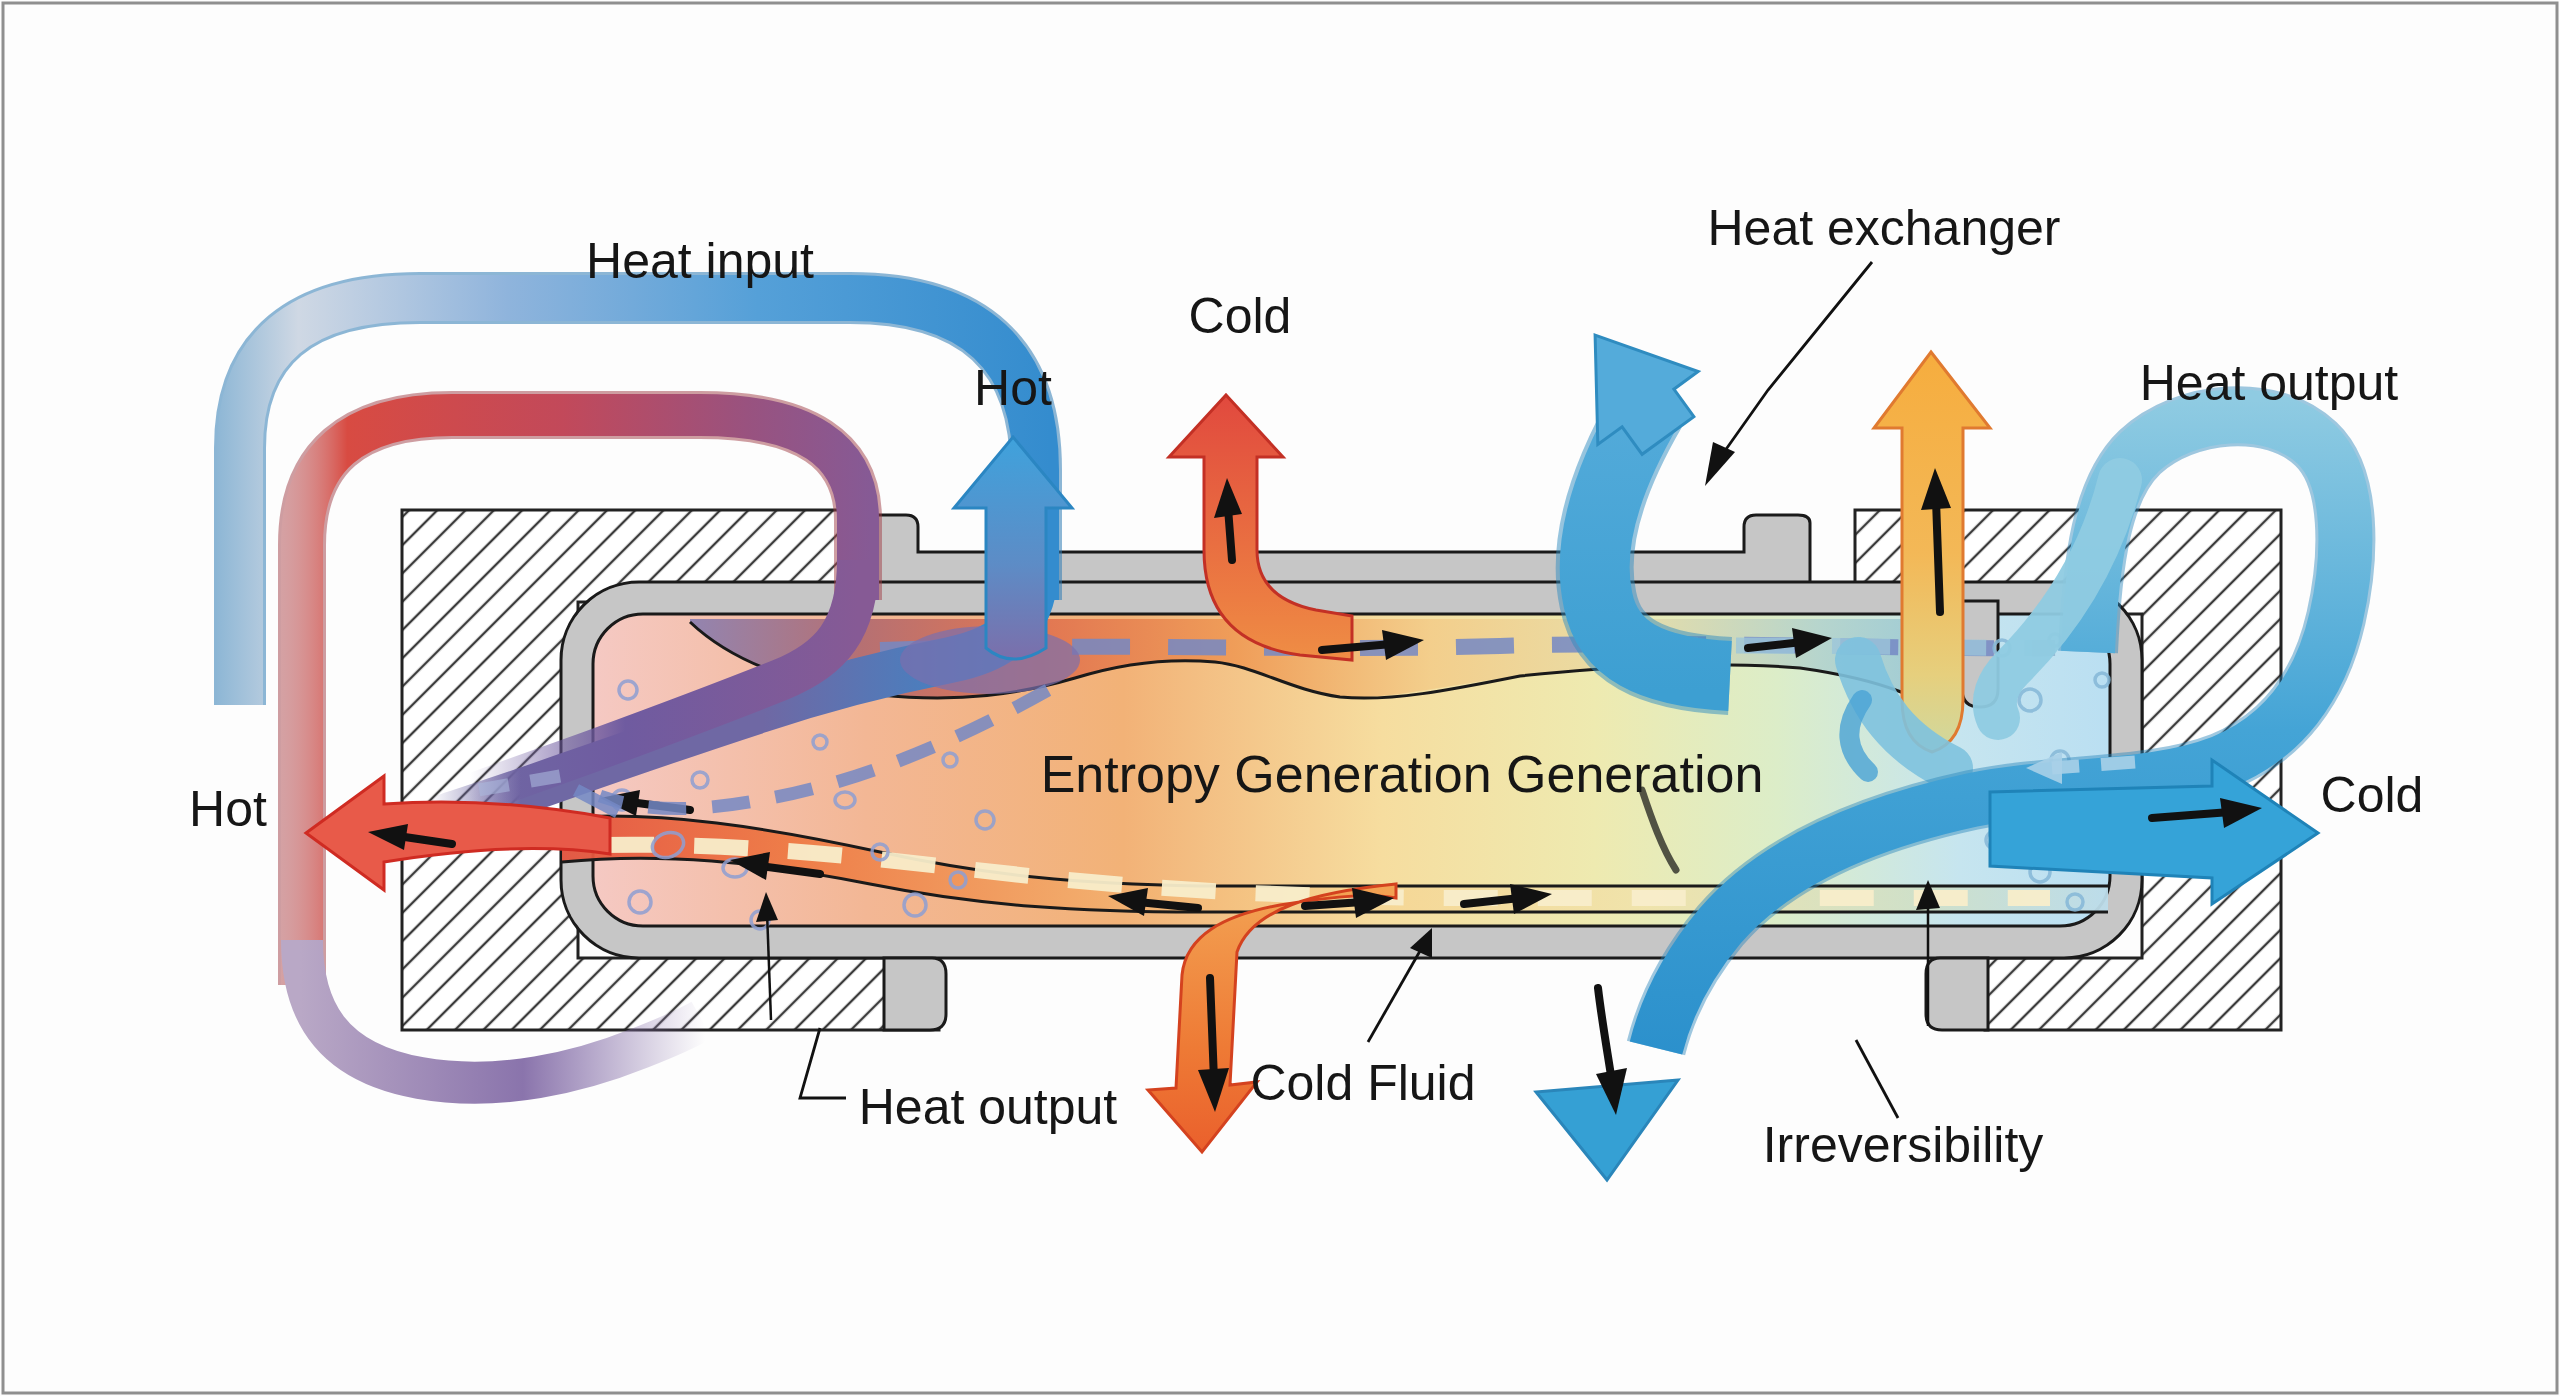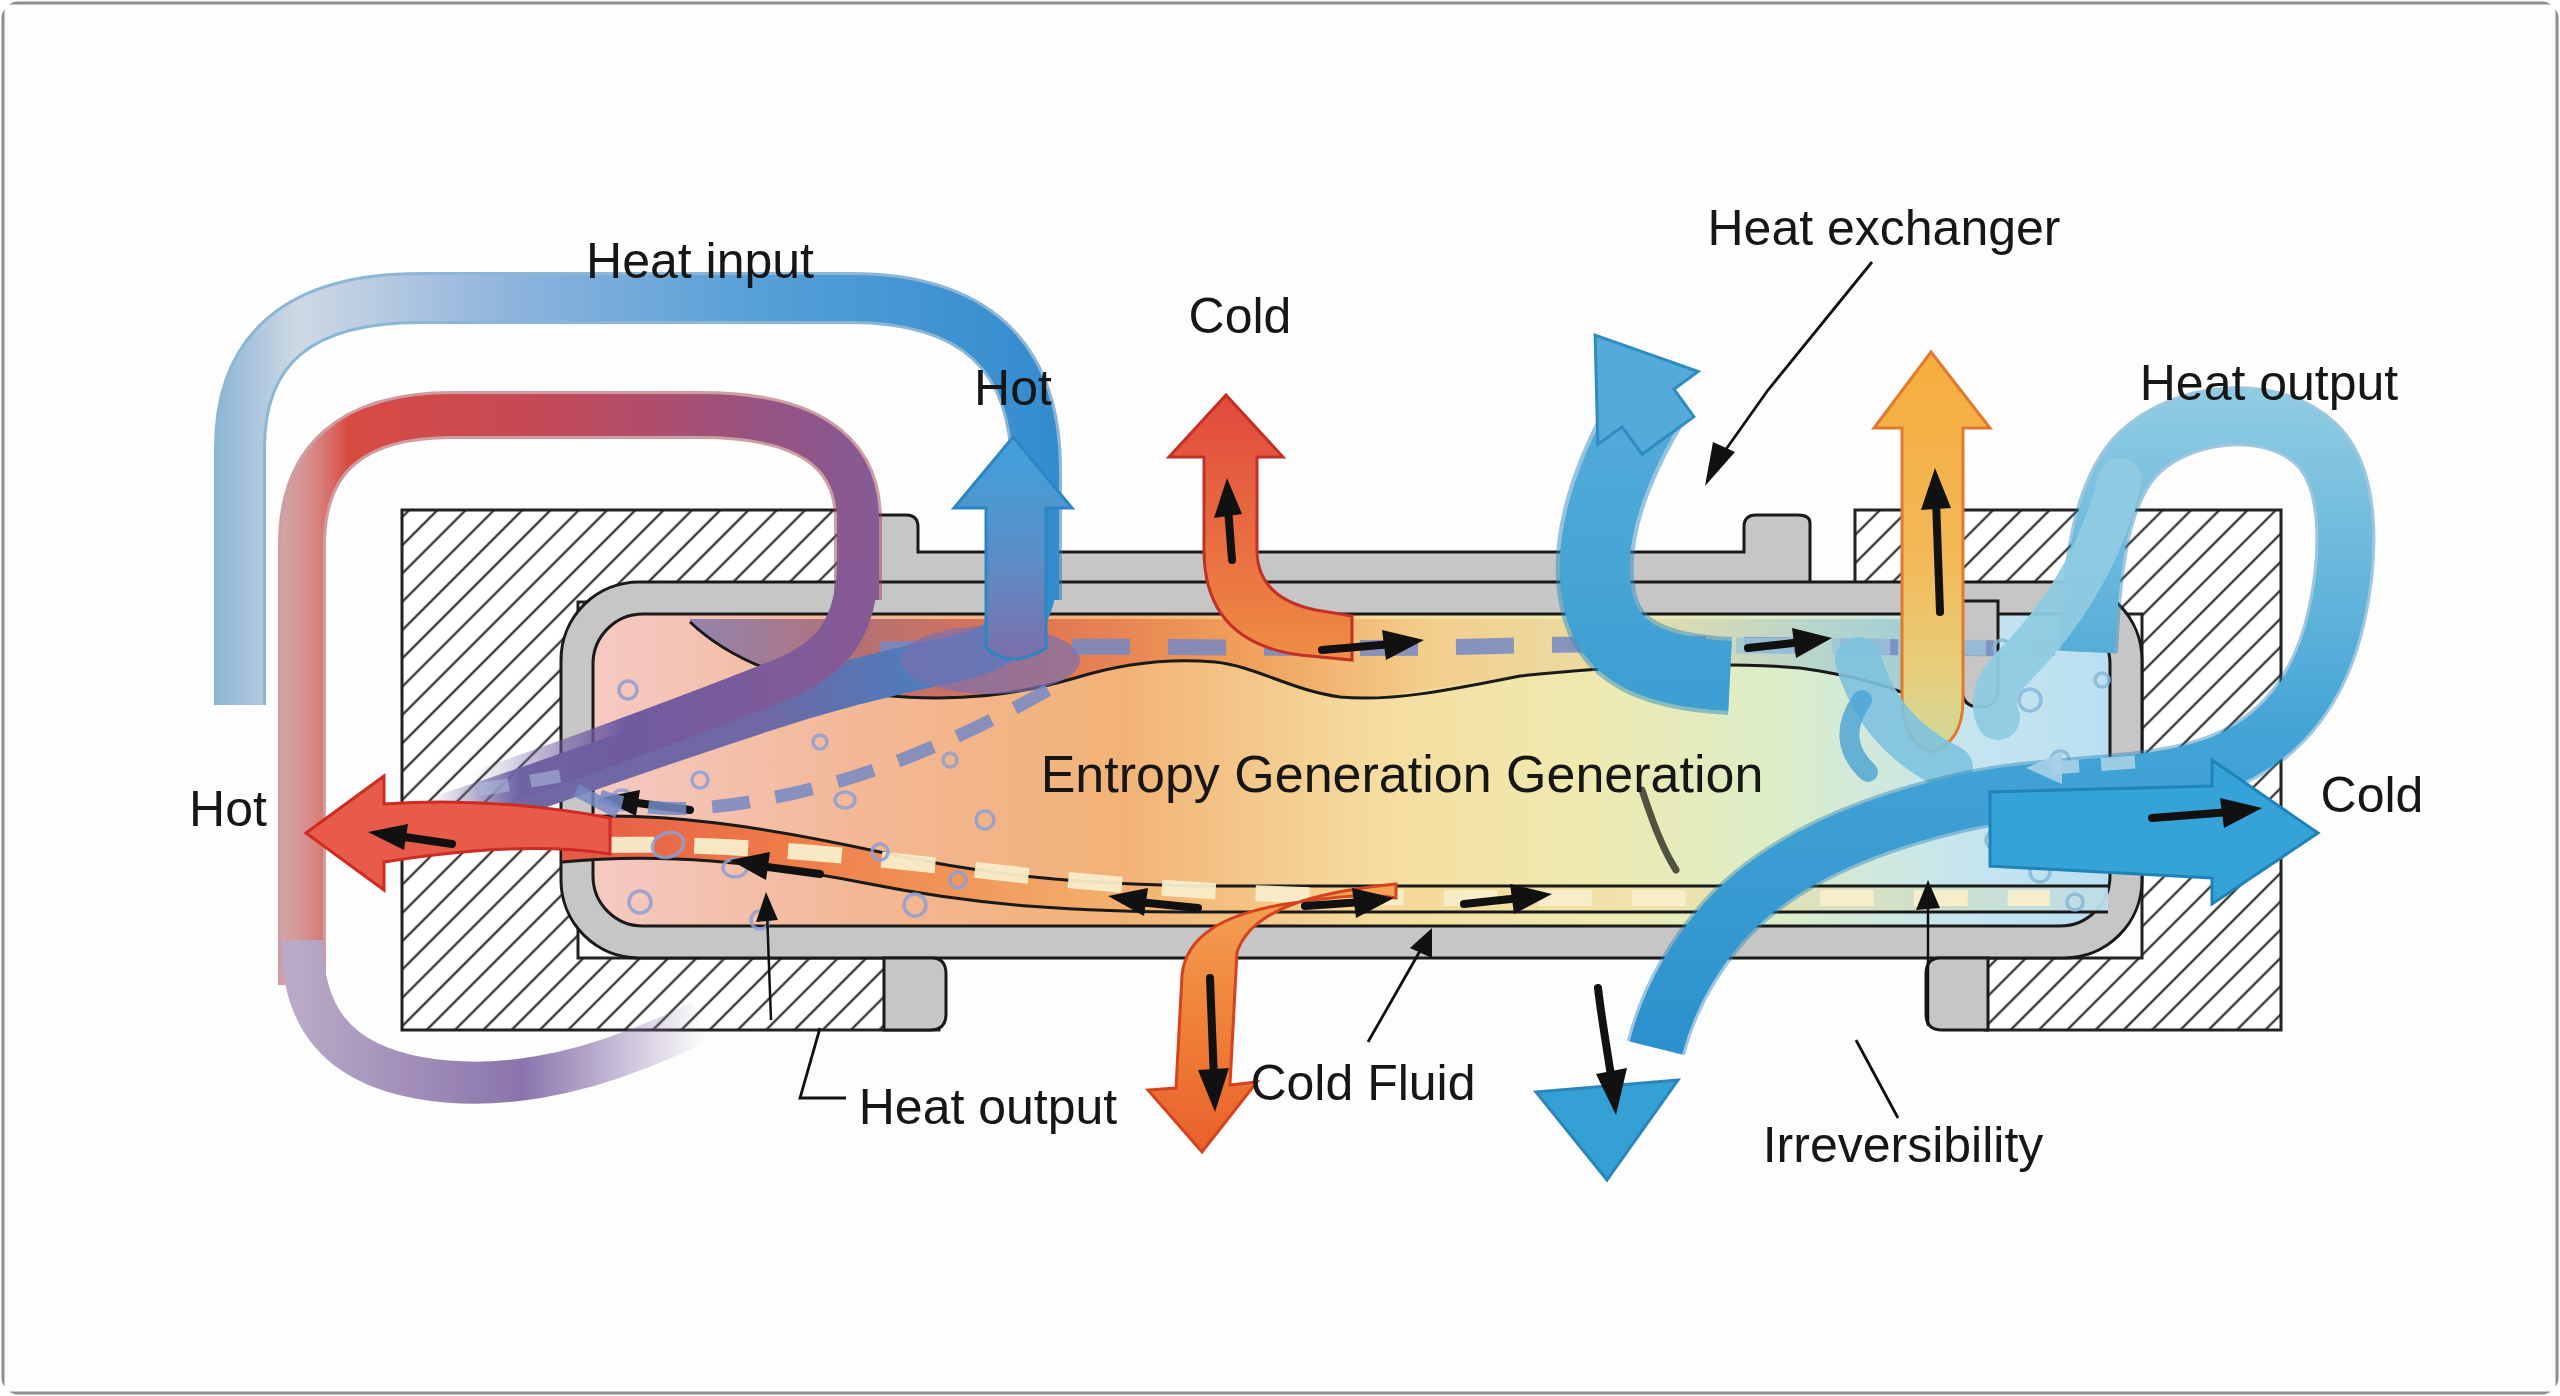--- a/index.html
+++ b/index.html
@@ -1,16 +1,16 @@
 <!DOCTYPE html>
 <html><head>
 <meta charset="utf-8">
 <style>
   html,body{margin:0;padding:0;background:#ffffff;}
-  .stage{position:relative;width:2560px;height:1396px;background:#fdfdfd;overflow:hidden;border-radius:23px;}
+  .stage{position:relative;width:2560px;height:1396px;background:#fdfdfd;overflow:hidden;}
   svg{position:absolute;inset:0;display:block;}
   text{font-family:"Liberation Sans","DejaVu Sans",sans-serif;fill:#161616;}
   .lbl{font-size:50px;}
   .cap{font-size:52px;font-weight:500;}
 </style>
 </head>
 <body>
 
 <div class="stage">
 <svg viewBox="0 0 2560 1396" width="2560" height="1396">

